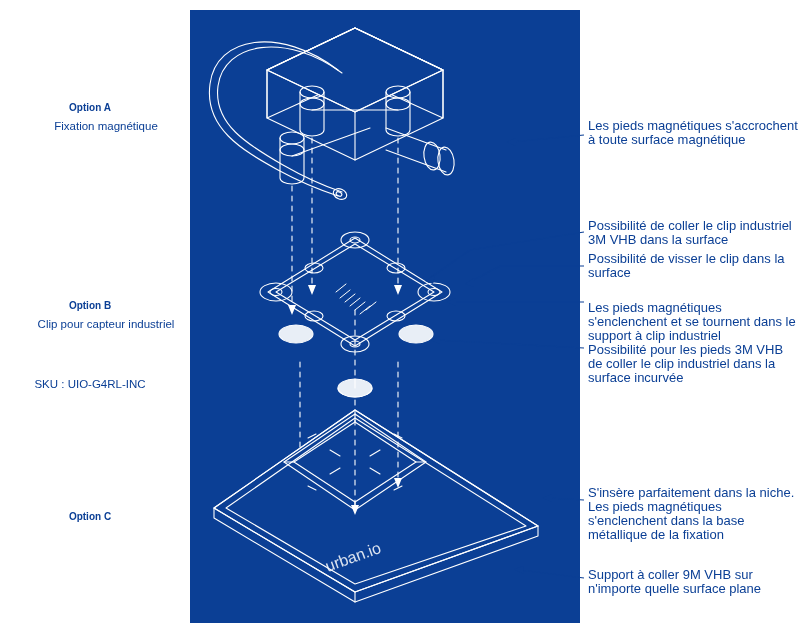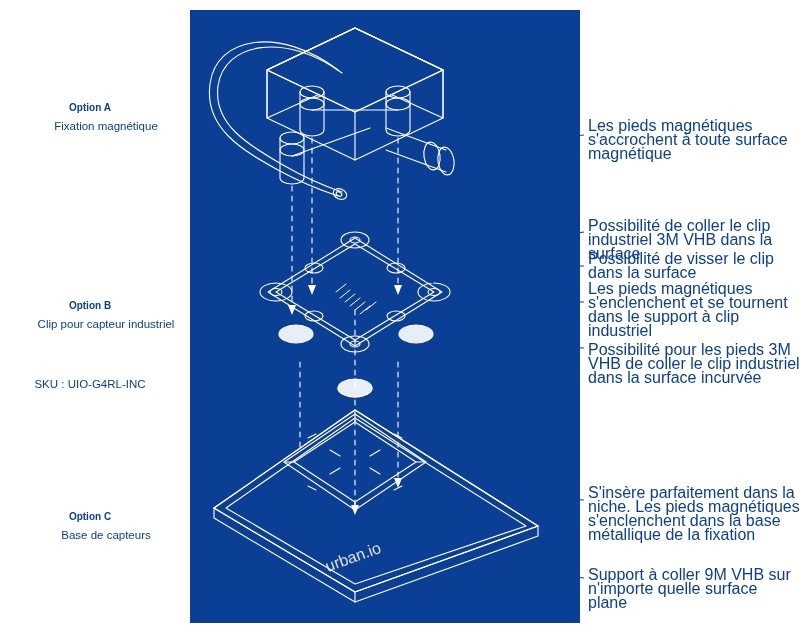--- a/index.html
+++ b/index.html
@@ -58,27 +58,27 @@
   #label-a { left: 0px; top: 100px; }
   #label-b { left: 0px; top: 298px; }
   #label-c { left: 0px; top: 509px; }
 
   
   .callout {
     position: absolute;
     left: 588px;
     width: 212px;
     color: #0b3f95;
-    font-size: 16px;
+    font-size: 13px;
     line-height: 14px;
   }
   #call-1 { top: 119px; }
   #call-2 { top: 219px; }
   #call-3 { top: 252px; }
-  #call-4 { top: 282px; }
+  #call-4 { top: 301px; }
   #call-5 { top: 343px; }
   #call-6 { top: 486px; }
   #call-7 { top: 568px; }
 
   
   #leaders {
     position: absolute;
     left: 0;
     top: 0;
     width: 800px;
@@ -97,21 +97,20 @@
   </div>
 
   <div class="left-label" id="label-b">
     <span class="opt-title">Option B</span>
     <span class="opt-sub">Clip pour capteur industriel</span>
     <span class="opt-sku">SKU : UIO-G4RL-INC</span>
   </div>
 
   <div class="left-label" id="label-c">
     <span class="opt-title">Option C</span>
-    <span class="opt-sub">Base de capteurs</span>
   </div>
 
   <div class="panel">
     <svg width="390" height="613" viewBox="0 0 390 613" xmlns="http://www.w3.org/2000/svg">
       <g fill="none" stroke="#ffffff" stroke-width="1.1" stroke-linejoin="round" stroke-linecap="round">
 
         <g>
 
           <polygon points="165,18 253,60 253,108 165,68" fill="#0b3f95"></polygon>
           <polygon points="165,18 77,60 77,108 165,68" fill="#0b3f95"></polygon>

